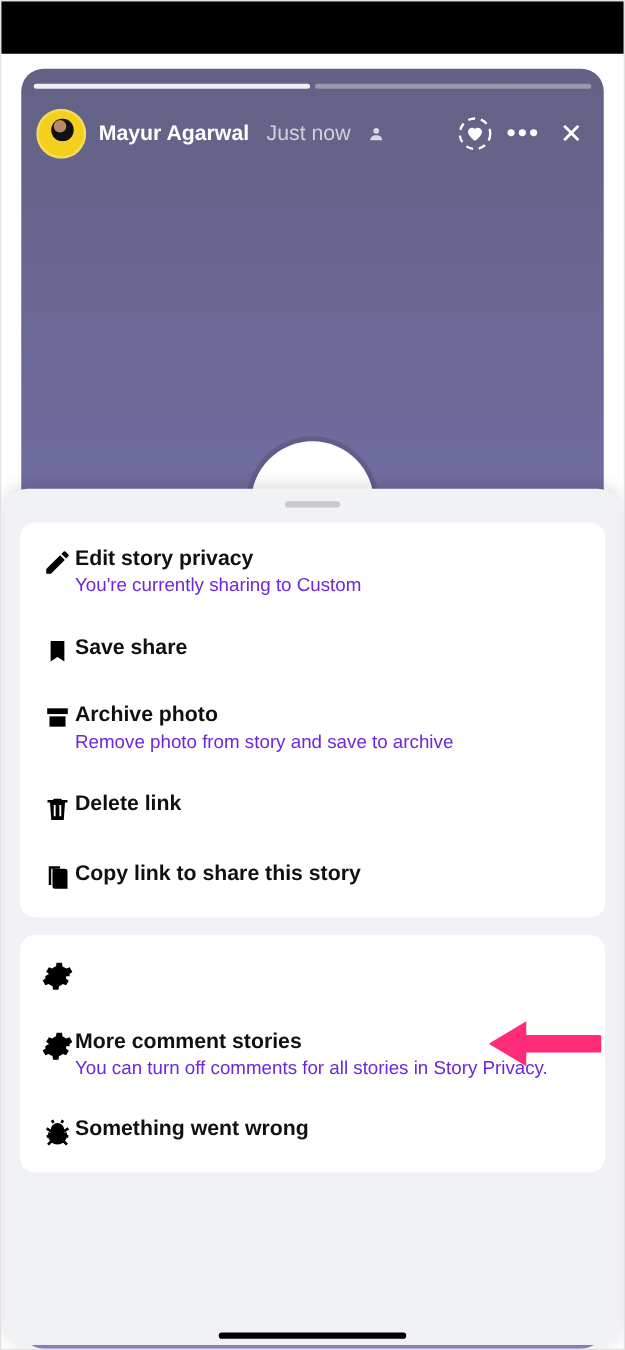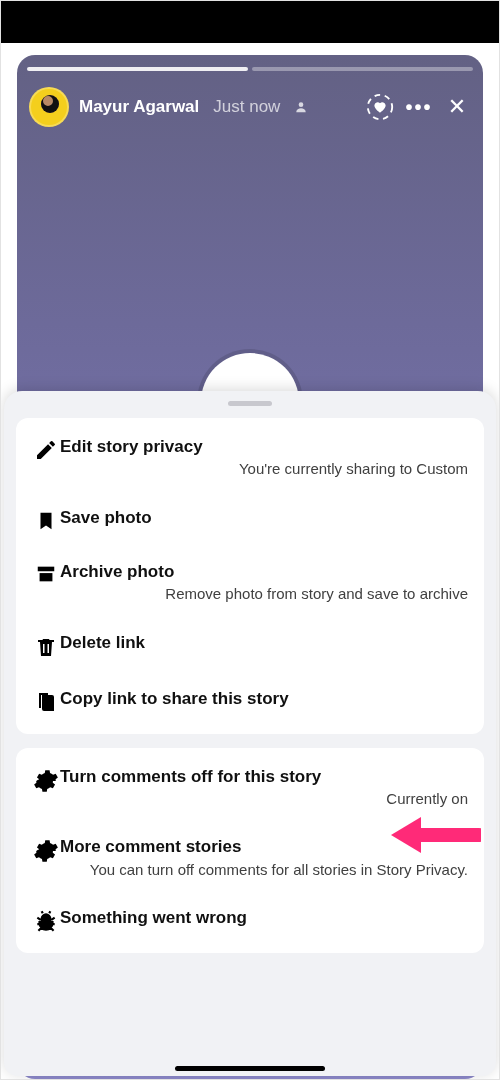--- a/index.html
+++ b/index.html
@@ -45,21 +45,21 @@
     box-shadow: 0 -2px 14px rgba(0,0,0,0.15);
     padding: 0 12px 12px 12px;
   }
   .handle { width:44px; height:5px; background:#c8c8ce; border-radius:4px; margin:10px auto 12px auto; }
 
   .card { background:#fff; border-radius:12px; padding:4px 0; margin-bottom:14px; }
   .row { display:flex; align-items:flex-start; padding:14px 16px; cursor:pointer; position:relative; }
   .icon-slot { width:28px; display:flex; justify-content:center; padding-top:2px; }
   .text-col { flex:1; }
   .row-title { font-size:17px; font-weight:600; color:#101010; line-height:1.25; }
-  .row-sub   { font-size:15px; color:#404040; margin-top:2px; line-height:1.3;text-align:right; }
+  .row-sub   { font-size:15px; color:#6d28d9; margin-top:2px; line-height:1.3; }
 
   .arrow-annot{
     position:absolute; right:18px; top:812px; pointer-events:none;
   }
 
   .home-indicator{
     position:absolute; left:50%; transform:translateX(-50%); bottom:8px;
     width:150px; height:5px; border-radius:3px; background:#000;
   }
 </style>
@@ -119,21 +119,21 @@
         </div>
       </div>
 
       <div class="row">
         <div class="icon-slot">
           <svg viewBox="0 0 24 24" width="22" height="24" fill="#000">
               <path d="M6 3h12v18l-6-4-6 4z"></path>
             </svg>
         </div>
         <div class="text-col">
-          <div class="row-title">Save photo</div>
+          <div class="row-title">Save share</div>
         </div>
       </div>
 
       <div class="row">
         <div class="icon-slot">
           <svg viewBox="0 0 24 24" width="24" height="22" fill="#000">
               <rect x="3" y="4" width="18" height="5"></rect>
               <rect x="5" y="11" width="14" height="9"></rect>
             </svg>
         </div>
@@ -169,24 +169,20 @@
       </div>
     </div>
 
     <div class="card">
 
       <div class="row">
         <div class="icon-slot">
           <svg viewBox="0 0 24 24" width="26" height="26" fill="#000">
               <path d="M12 8a4 4 0 1 0 0 8 4 4 0 0 0 0-8zm9 4a8.9 8.9 0 0 0-.14-1.6l2.1-1.63-2-3.46-2.47 1a9 9 0 0 0-2.77-1.6L15.3 2h-4l-.42 2.7a9 9 0 0 0-2.77 1.6l-2.47-1-2 3.46 2.1 1.63A8.9 8.9 0 0 0 3 12c0 .55.05 1.08.14 1.6l-2.1 1.63 2 3.46 2.47-1a9 9 0 0 0 2.77 1.6L8.7 22h4l.42-2.7a9 9 0 0 0 2.77-1.6l2.47 1 2-3.46-2.1-1.63c.09-.52.14-1.05.14-1.6z"></path>
             </svg>
-        </div>
-        <div class="text-col">
-          <div class="row-title">Turn comments off for this story</div>
-          <div class="row-sub">Currently on</div>
         </div>
       </div>
 
       <div class="row">
         <div class="icon-slot">
           <svg viewBox="0 0 24 24" width="26" height="26" fill="#000">
               <path d="M12 8a4 4 0 1 0 0 8 4 4 0 0 0 0-8zm9 4a8.9 8.9 0 0 0-.14-1.6l2.1-1.63-2-3.46-2.47 1a9 9 0 0 0-2.77-1.6L15.3 2h-4l-.42 2.7a9 9 0 0 0-2.77 1.6l-2.47-1-2 3.46 2.1 1.63A8.9 8.9 0 0 0 3 12c0 .55.05 1.08.14 1.6l-2.1 1.63 2 3.46 2.47-1a9 9 0 0 0 2.77 1.6L8.7 22h4l.42-2.7a9 9 0 0 0 2.77-1.6l2.47 1 2-3.46-2.1-1.63c.09-.52.14-1.05.14-1.6z"></path>
             </svg>
         </div>
         <div class="text-col">

